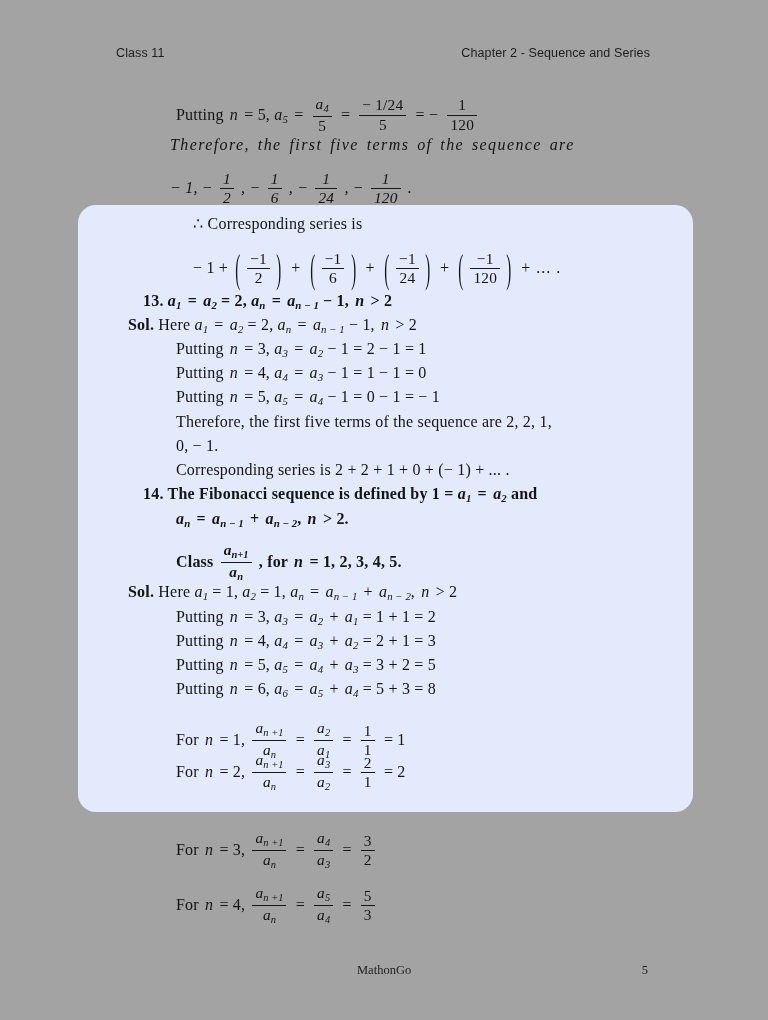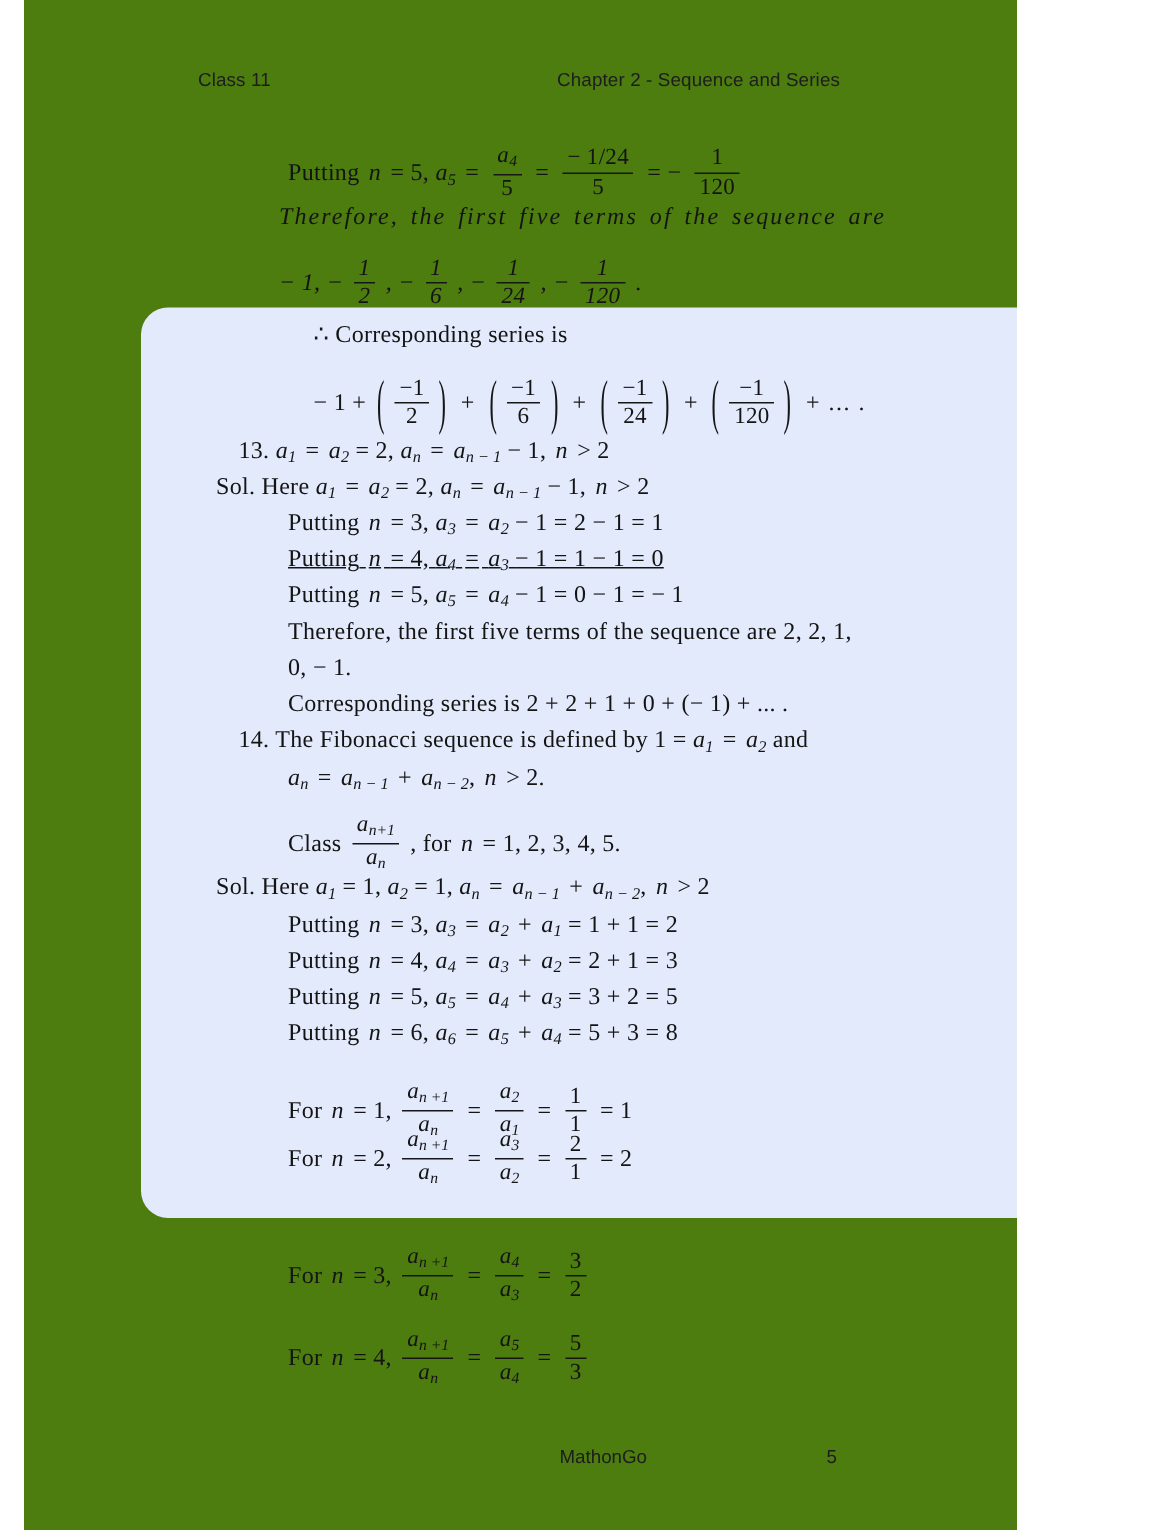--- a/index.html
+++ b/index.html
@@ -6,25 +6,24 @@
     margin: 0;
     padding: 0;
     background: #ffffff;
   }
   body {
     font-family: "Liberation Serif", "DejaVu Serif", serif;
     color: #141414;
   }
   #page {
     position: relative;
-    width: 662px;
+    width: 768px;
     height: 1020px;
-    background: #4d7c0f;
+    background: #a3a3a3;
     overflow: hidden;
-    margin-left: 16px;
   }
 
   
   .watermark {
     position: absolute;
     left: 300px;
     top: 330px;
     width: 320px;
     height: 330px;
     pointer-events: none;
@@ -61,21 +60,21 @@
     font-size: 12.5px;
     color: #1d1d1d;
     letter-spacing: .1px;
   }
   .runhead.left  { left: 116px; }
   .runhead.right { right: 118px; }
 
   .runfoot {
     position: absolute;
     bottom: 42px;
-    font-family: Liberation Sans, sans-serif;
+    font-family: Liberation Serif, serif;
     font-size: 12.5px;
     color: #1d1d1d;
   }
   .runfoot.center { left: 357px; }
   .runfoot.right  { right: 120px; }
 
   
   .content {
     position: absolute;
     left: 0;
@@ -89,21 +88,21 @@
     white-space: nowrap;
     letter-spacing: .2px;
   }
   .indent-body { left: 176px; }
   .indent-num  { left: 143px; }
   .indent-sol  { left: 128px; }
   .indent-hang { left: 176px; }
   .indent-ser  { left: 193px; }
   .indent-ther { left: 170px; font-style: italic; }
 
-  .bold { font-weight: normal; }
+  .bold { font-weight: bold; }
 
   
   .spread { letter-spacing: 1.4px; word-spacing: 2.5px; }
 
   
   .mi { font-style: italic; font-family: "Liberation Serif", "DejaVu Serif", serif; }
   sub {
     font-size: .68em;
     font-style: normal;
     vertical-align: -.28em;
@@ -290,21 +289,21 @@
     <div class="line indent-hang" style="top:341px;">
       <span>Putting</span>
       <span class="mi op">n</span>
       <span>= 3,</span>
       <span class="mi"><span>a</span><sub>3</sub></span>
       <span class="op">=</span>
       <span class="mi"><span>a</span><sub>2</sub></span>
       <span>− 1 = 2 − 1 = 1</span>
     </div>
 
-    <div class="line indent-hang" style="top:365px;text-decoration:underline;">
+    <div class="line indent-hang" style="top:365px;">
       <span>Putting</span>
       <span class="mi op">n</span>
       <span>= 4,</span>
       <span class="mi"><span>a</span><sub>4</sub></span>
       <span class="op">=</span>
       <span class="mi"><span>a</span><sub>3</sub></span>
       <span>− 1 = 1 − 1 = 0</span>
     </div>
 
     <div class="line indent-hang" style="top:389px;">

